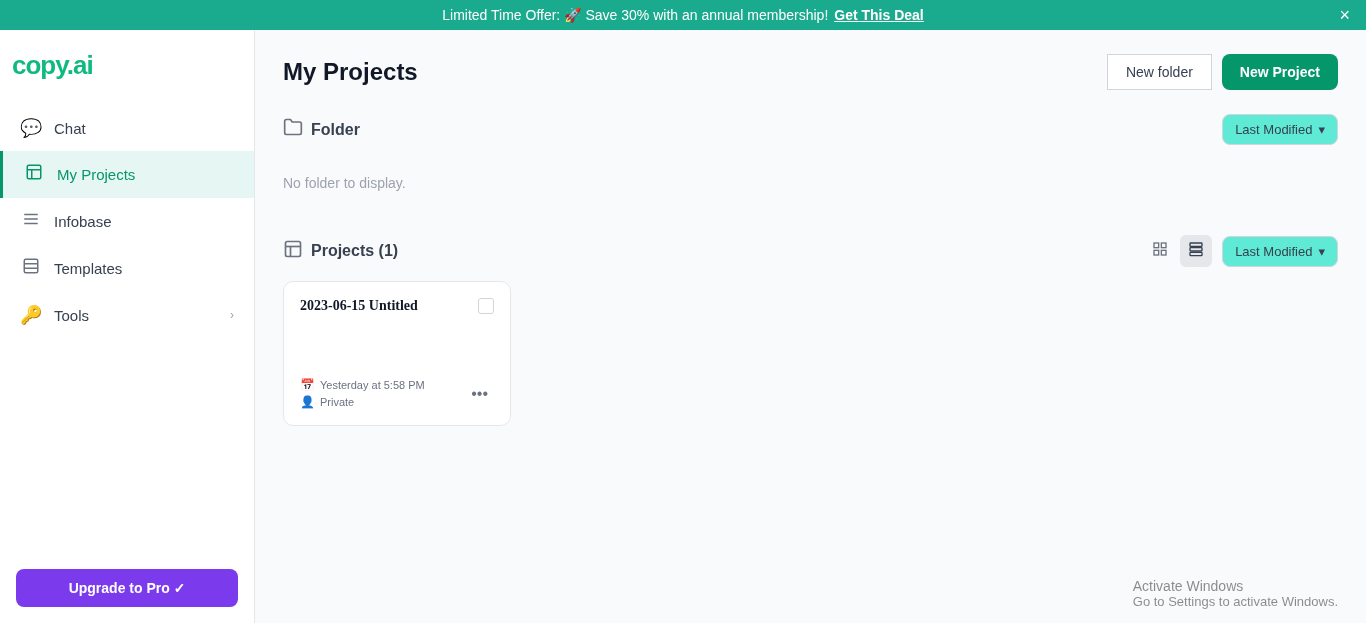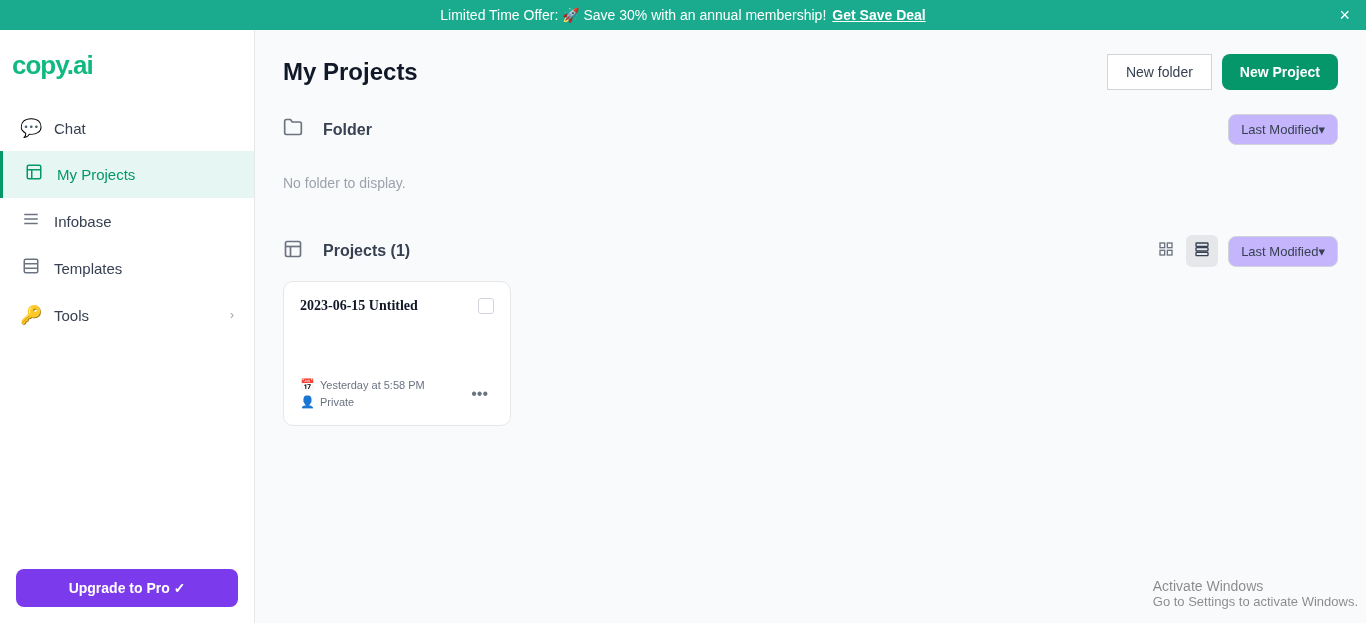--- a/index.html
+++ b/index.html
@@ -161,39 +161,39 @@
     .section { margin-bottom: 28px; }
     .section-header {
       display: flex;
       align-items: center;
       justify-content: space-between;
       margin-bottom: 14px;
     }
     .section-title {
       display: flex;
       align-items: center;
-      gap: 20px;
+      gap: 8px;
       font-size: 16px;
       font-weight: 600;
       color: #374151;
     }
     .section-icon { color: #6b7280; font-size: 18px; }
 
     
     .sort-dropdown {
-      background: #c4b5fd;
+      background: #5eead4;
       border: 1px solid #d1d5db;
       border-radius: 8px;
       padding: 7px 12px;
       font-size: 13px;
       color: #374151;
       cursor: pointer;
       display: flex;
       align-items: flex-start;
-      gap: 0;
+      gap: 6px;
     }
 
     .empty-state {
       color: #9ca3af;
       font-size: 14px;
       padding: 16px 0;
     }
 
     
     .view-toggle {
@@ -288,33 +288,33 @@
       color: #6b7280;
       font-size: 16px;
       padding: 2px 6px;
       border-radius: 4px;
     }
 
     
     .activate-windows {
       position: fixed;
       bottom: 24px;
-      right: 8px;
+      right: 28px;
       color: rgba(0,0,0,0.45);
       font-size: 13px;
       pointer-events: none;
     }
     .activate-windows div:first-child { font-weight: 500; font-size: 14px; }
   </style>
 </head>
 <body>
 
 <div class="top-banner">
   <span>Limited Time Offer: 🚀 Save 30% with an annual membership!</span>
-  <a>Get Save Deal</a>
+  <a>Get This Deal</a>
   <button class="close-btn">×</button>
 </div>
 
 <div class="app-layout">
 
   <aside class="sidebar">
     <div class="logo">
       <span>copy<span style="color:#10b981">.ai</span></span>
     </div>
 

